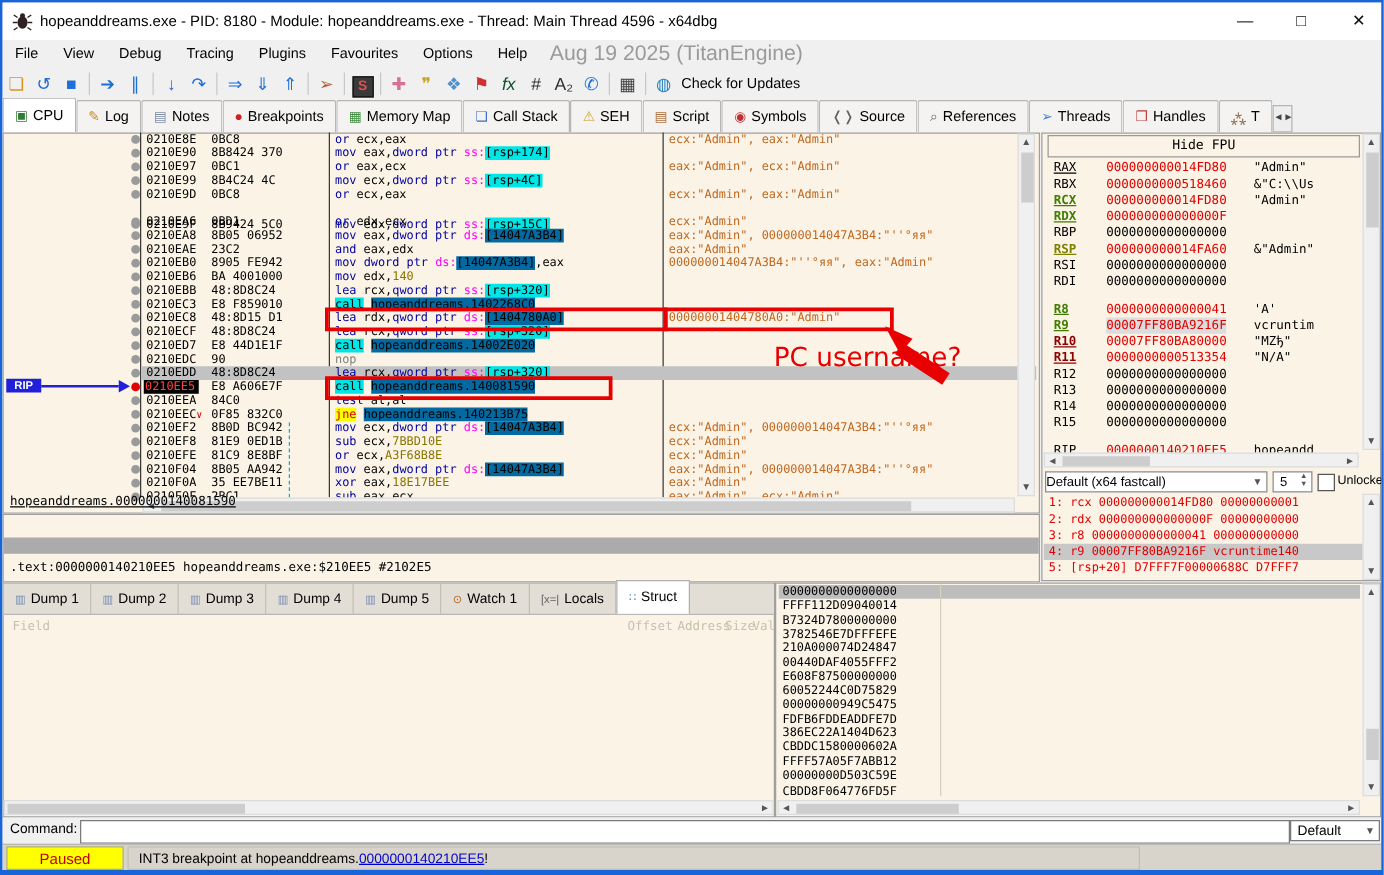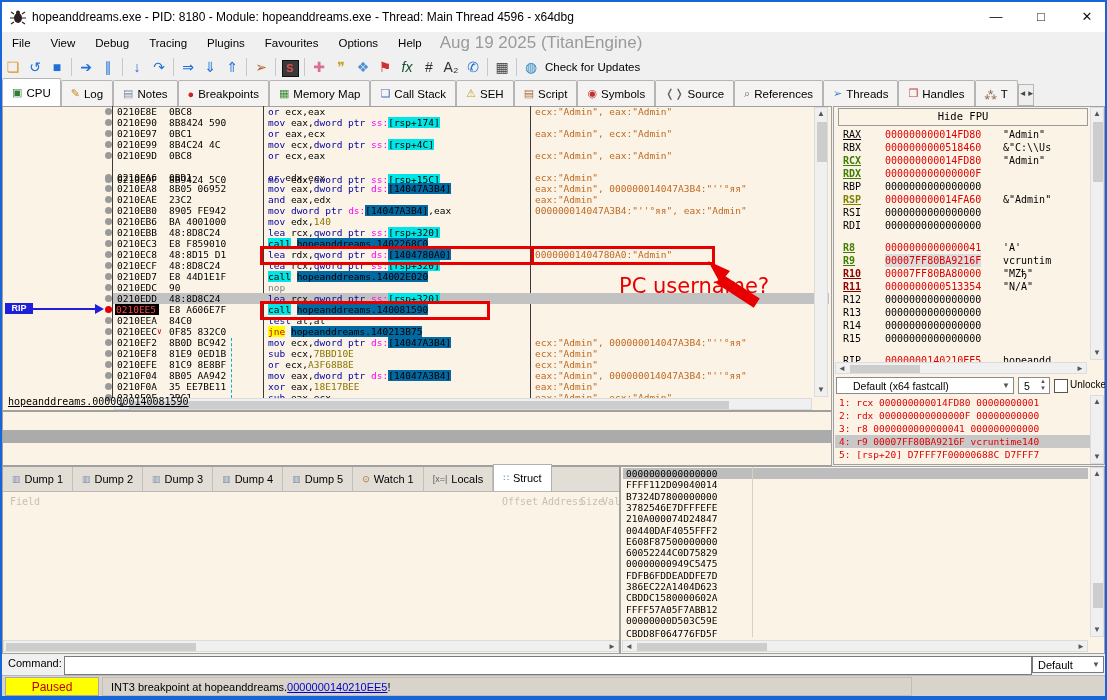--- a/index.html
+++ b/index.html
@@ -74,21 +74,21 @@
   .rrow{position:absolute;left:833px;width:252px;height:13px;font-size:10px;line-height:13px;white-space:nowrap;}
   .rname{position:absolute;left:8px;}
   .rname.k{color:#000;text-decoration:underline;}
   .rname.g{color:#3f7d00;text-decoration:underline;font-weight:bold;}
   .rname.o{color:#808000;text-decoration:underline;font-weight:bold;}
   .rname.r{color:#8b0000;text-decoration:underline;font-weight:bold;}
   .rval{position:absolute;left:50px;color:#000;}
   .rval.r{color:#e00000;}
   .rval.rh{color:#e00000;background:#dcdcdc;}
   .rcmt{position:absolute;left:168px;width:86px;overflow:hidden;color:#000;}
-  .regfoot-dd{left:834px;top:375px;width:178px;height:17px;background:#fff;border:1px solid #8a8a8a;font-size:10.5px;line-height:16px;padding-left:16px;box-sizing:border-box;}
+  .regfoot-dd{left:834px;top:375px;width:178px;height:17px;background:#fff;border:1px solid #8a8a8a;font-size:10.5px;line-height:16px;padding-left:0;box-sizing:border-box;}
   .regfoot-spin{left:1016px;top:375px;width:32px;height:17px;background:#fff;border:1px solid #8a8a8a;font-size:10.5px;line-height:16px;padding-left:5px;box-sizing:border-box;}
   .chk{left:1052px;top:377px;width:12px;height:12px;background:#fff;border:1px solid #555;}
   .chklabel{left:1068px;top:377px;font-size:10px;}
   .argrow{position:absolute;left:833px;width:253px;height:13px;font-size:9.5px;line-height:13px;color:#e00000;white-space:nowrap;padding-left:4px;}
   .argrow.hl{background:#c8c8c8;}
   
   .botleft{left:0;top:464px;width:618px;height:188px;background:#fbf4e6;border:1px solid #a0a0a0;box-sizing:border-box;}
   .dumpbar{left:1px;top:465px;width:616px;height:25px;background:#e2ded6;display:flex;align-items:flex-end;border-bottom:1px solid #b8b8b8;box-sizing:border-box;}
   .dtab{display:flex;align-items:center;gap:4px;padding:3px 9px;font-size:11px;height:18px;border-right:1px solid #c4c0b8;white-space:nowrap;}
   .dtab.sel{background:#fff;border:1px solid #b0b0b0;border-bottom:none;height:20px;}
@@ -240,21 +240,21 @@
       <div class="drow mono" style="top: 104px;">
         <span class="ddot"></span>
         <span class="daddr">0210E8E</span>
         <span class="dbytes">0BC8</span>
         <span class="dasm"><span class="k-mn">or</span> ecx,eax</span>
         <span class="dcmt">ecx:"Admin", eax:"Admin"</span>
       </div>
       <div class="drow mono" style="top: 115px;">
         <span class="ddot"></span>
         <span class="daddr">0210E90</span>
-        <span class="dbytes">8B8424 590</span>
+        <span class="dbytes">8B8424 370</span>
         <span class="dasm"><span class="k-mn">mov</span> eax,<span class="k-mn">dword ptr</span> <span class="k-seg">ss:</span><span class="k-stack">[rsp+174]</span></span>
         <span class="dcmt"></span>
       </div>
       <div class="drow mono" style="top: 126px;">
         <span class="ddot"></span>
         <span class="daddr">0210E97</span>
         <span class="dbytes">0BC1</span>
         <span class="dasm"><span class="k-mn">or</span> eax,ecx</span>
         <span class="dcmt">eax:"Admin", ecx:"Admin"</span>
       </div>
@@ -449,20 +449,21 @@
     <div class="sarrow" style="bottom:0;">▼</div>
   </div>
   <div class="abs sbar" style="left:112px;top:396px;width:698px;height:12px;">
     <div class="sarrow" style="left:0;">◄</div>
     <div class="sthumb" style="left:14px;top:2px;width:600px;height:8px;"></div>
   </div>
 
   <div class="abs infobox"></div>
   <div class="abs info1 mono">hopeanddreams.0000000140081590</div>
   <div class="abs grayband"></div>
+  <div class="abs info2 mono">.text:0000000140210EE5 hopeanddreams.exe:$210EE5 #2102E5</div>
 
   <div class="abs regs"></div>
   <div class="abs hidefpu">Hide FPU</div>
   <div id="regrows">
       <div class="rrow mono" style="top: 126px;">
         <span class="rname k">RAX</span>
         <span class="rval r">000000000014FD80</span>
         <span class="rcmt">"Admin"</span>
       </div>
       <div class="rrow mono" style="top: 139px;">

